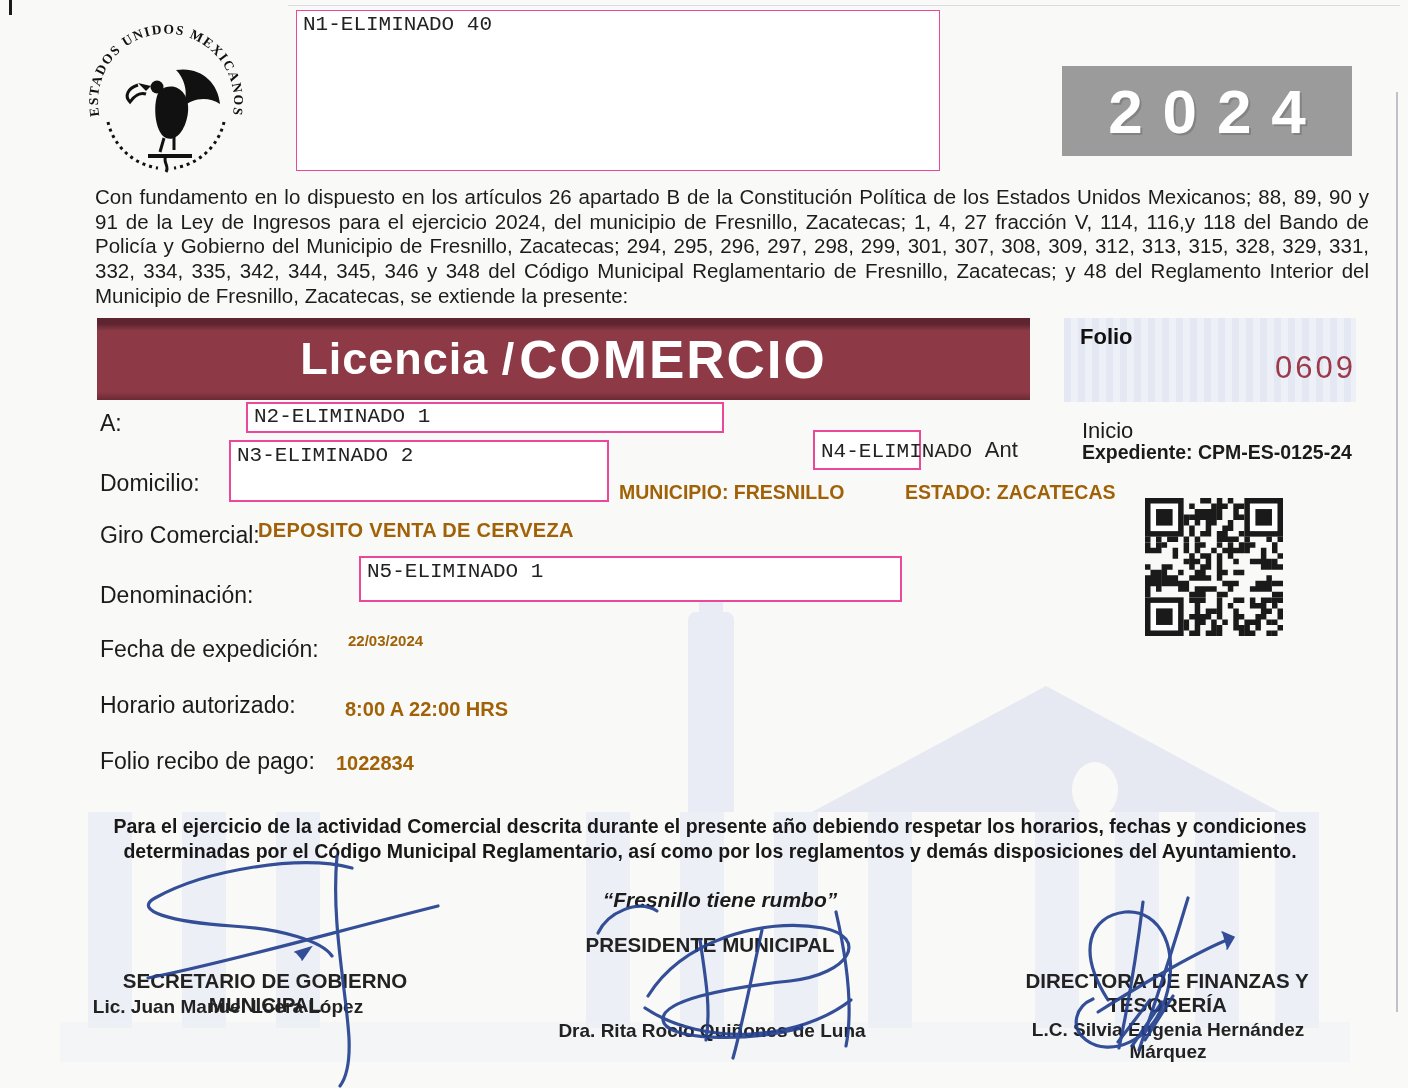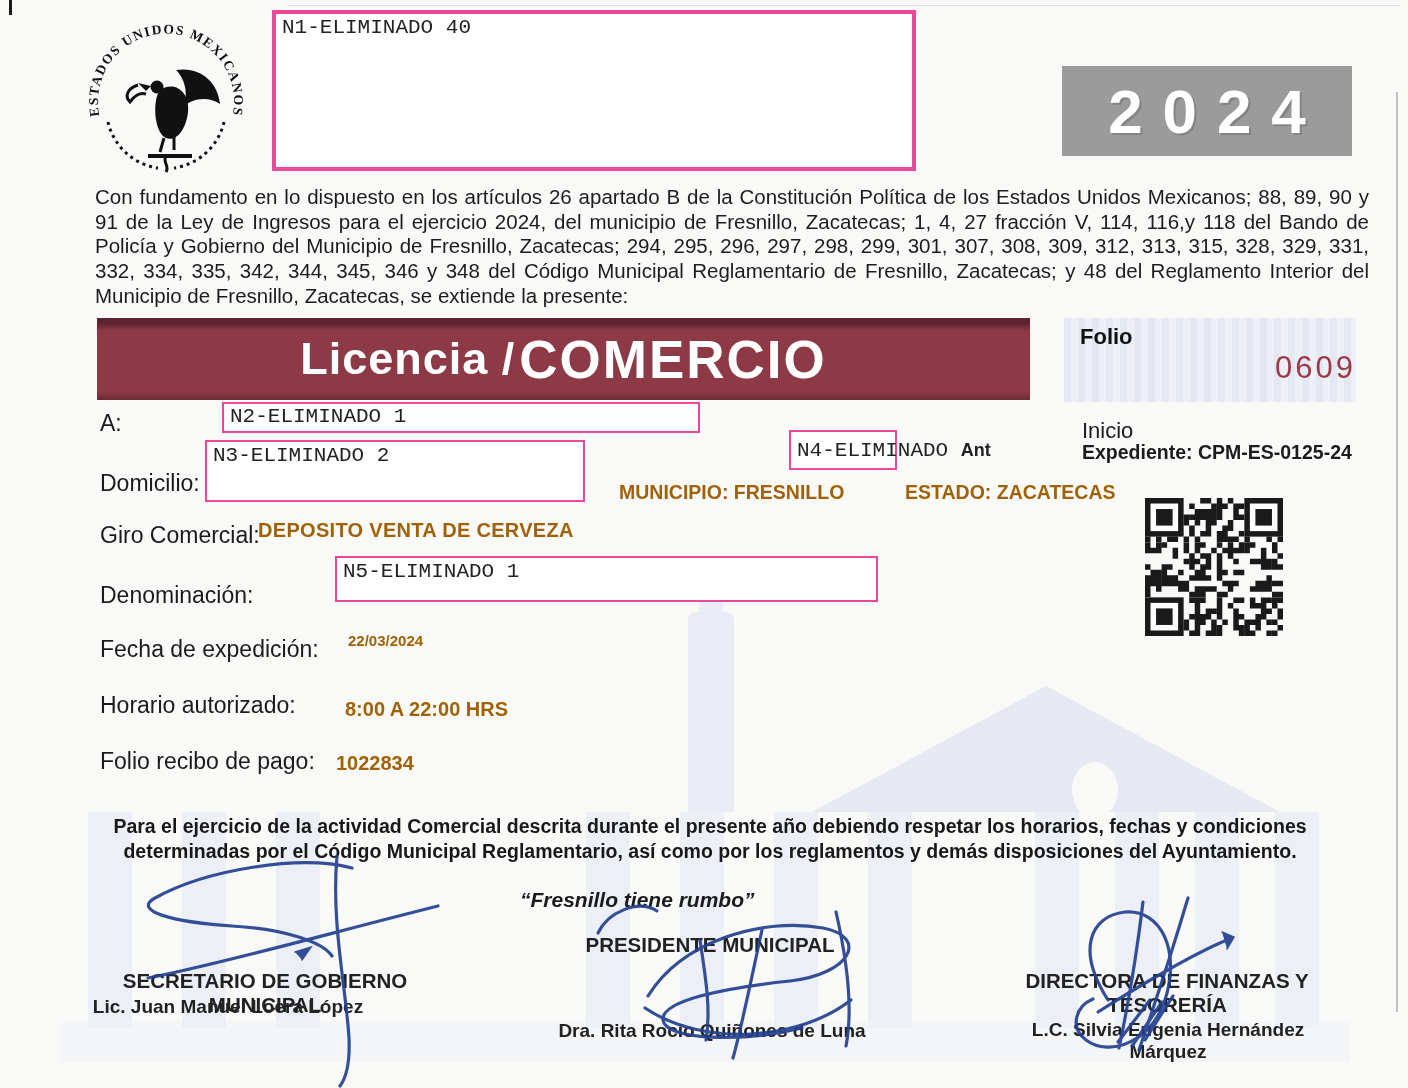--- a/index.html
+++ b/index.html
@@ -18,28 +18,28 @@
   .wm-tower{left:688px;top:612px;width:46px;height:200px;background:#e9ecf4;border-radius:8px 8px 0 0;}
   .wm-tower-cap{left:699px;top:590px;width:24px;height:26px;background:#e9ecf4;border-radius:50% 50% 0 0;}
   .wm-pediment{left:812px;top:686px;width:468px;height:126px;background:#e6e9f2;
     clip-path:polygon(50% 0,100% 100%,0 100%);}
   .wm-oculus{left:1072px;top:762px;width:46px;height:56px;background:#f9f9f8;border-radius:50%;}
   .wm-col{top:812px;width:44px;height:216px;background:#ecEFf6;background:#eceff6;}
   .wm-base{left:60px;top:1022px;width:1290px;height:40px;background:#eef1f7;opacity:.6;}
   
   .seal{left:80px;top:20px;z-index:2;}
   
-  .redact{border:4px solid #ec4899;background:#fff;z-index:2;
+  .redact{border:1px solid #ec4899;background:#fff;z-index:2;
     font-family:"Liberation Mono","DejaVu Sans Mono",monospace;
-    font-size:21px;line-height:24px;color:#222;padding:2px 6px;box-sizing:border-box;}
+    font-size:21px;line-height:24px;color:#222;padding:2px 6px;box-sizing:border-box;margin-left:24px;}
   .n1{left:272px;top:10px;width:644px;height:161px;}
   .n2{left:222px;top:402px;width:478px;height:31px;border-width:2.5px;padding-top:1px;}
   .n3{left:205px;top:440px;width:380px;height:62px;border-width:2.5px;}
   .n4{left:789px;top:430px;width:108px;height:40px;border-width:2px;overflow:visible;white-space:nowrap;padding-top:6px;}
-  .n4 .suffix{font-family:"Liberation Sans",sans-serif;font-weight:700;font-size:18px;}
+  .n4 .suffix{font-family:"Liberation Sans",sans-serif;font-weight:400;font-size:22px;}
   .n5{left:335px;top:556px;width:543px;height:46px;border-width:2.5px;}
   
   .year-badge{left:1062px;top:66px;width:290px;height:90px;background:#9b9b9b;z-index:2;
     display:flex;align-items:center;justify-content:center;
     color:#fff;font-size:62px;font-weight:800;letter-spacing:.32em;text-indent:.32em;
     text-shadow:2px 2px 0 rgba(60,60,60,.25);}
   .legal{left:95px;top:185px;width:1274px;z-index:2;
     font-size:20.5px;line-height:24.7px;text-align:justify;color:#1c1c1c;}
   
   .banner{left:97px;top:318px;width:933px;height:82px;z-index:2;
@@ -68,21 +68,21 @@
   .fecha-label{left:100px;top:636px;}
   .fecha-value{left:348px;top:632px;font-size:15px;}
   .horario-label{left:100px;top:692px;}
   .horario-value{left:345px;top:698px;font-size:20px;}
   .recibo-label{left:100px;top:748px;}
   .recibo-value{left:336px;top:752px;font-size:20px;}
   .qr{left:1145px;top:498px;z-index:2;}
   
   .conditions{left:79px;top:814px;width:1262px;text-align:center;z-index:2;
     font-size:19.5px;font-weight:700;line-height:25px;color:#181818;}
-  .motto{left:520px;top:888px;width:400px;z-index:2;
+  .motto{left:520px;top:888px;width:400px;text-align:center;z-index:2;
     font-size:21px;font-weight:700;font-style:italic;}
   .sig-title{font-size:20.5px;font-weight:700;z-index:2;color:#222;}
   .sig-name{font-size:19px;font-weight:700;z-index:2;color:#222;}
   .presidente-title{left:557px;top:933px;width:306px;text-align:center;}
   .presidente-name{left:532px;top:1020px;width:360px;text-align:center;}
   .secretario-title{left:75px;top:969px;width:380px;text-align:center;}
   .secretario-name{left:78px;top:996px;width:300px;text-align:center;}
   .directora-title{left:983px;top:969px;width:368px;text-align:center;}
   .directora-name{left:1000px;top:1019px;width:336px;text-align:center;}
   .sig-layer{left:0;top:0;z-index:4;pointer-events:none;}

